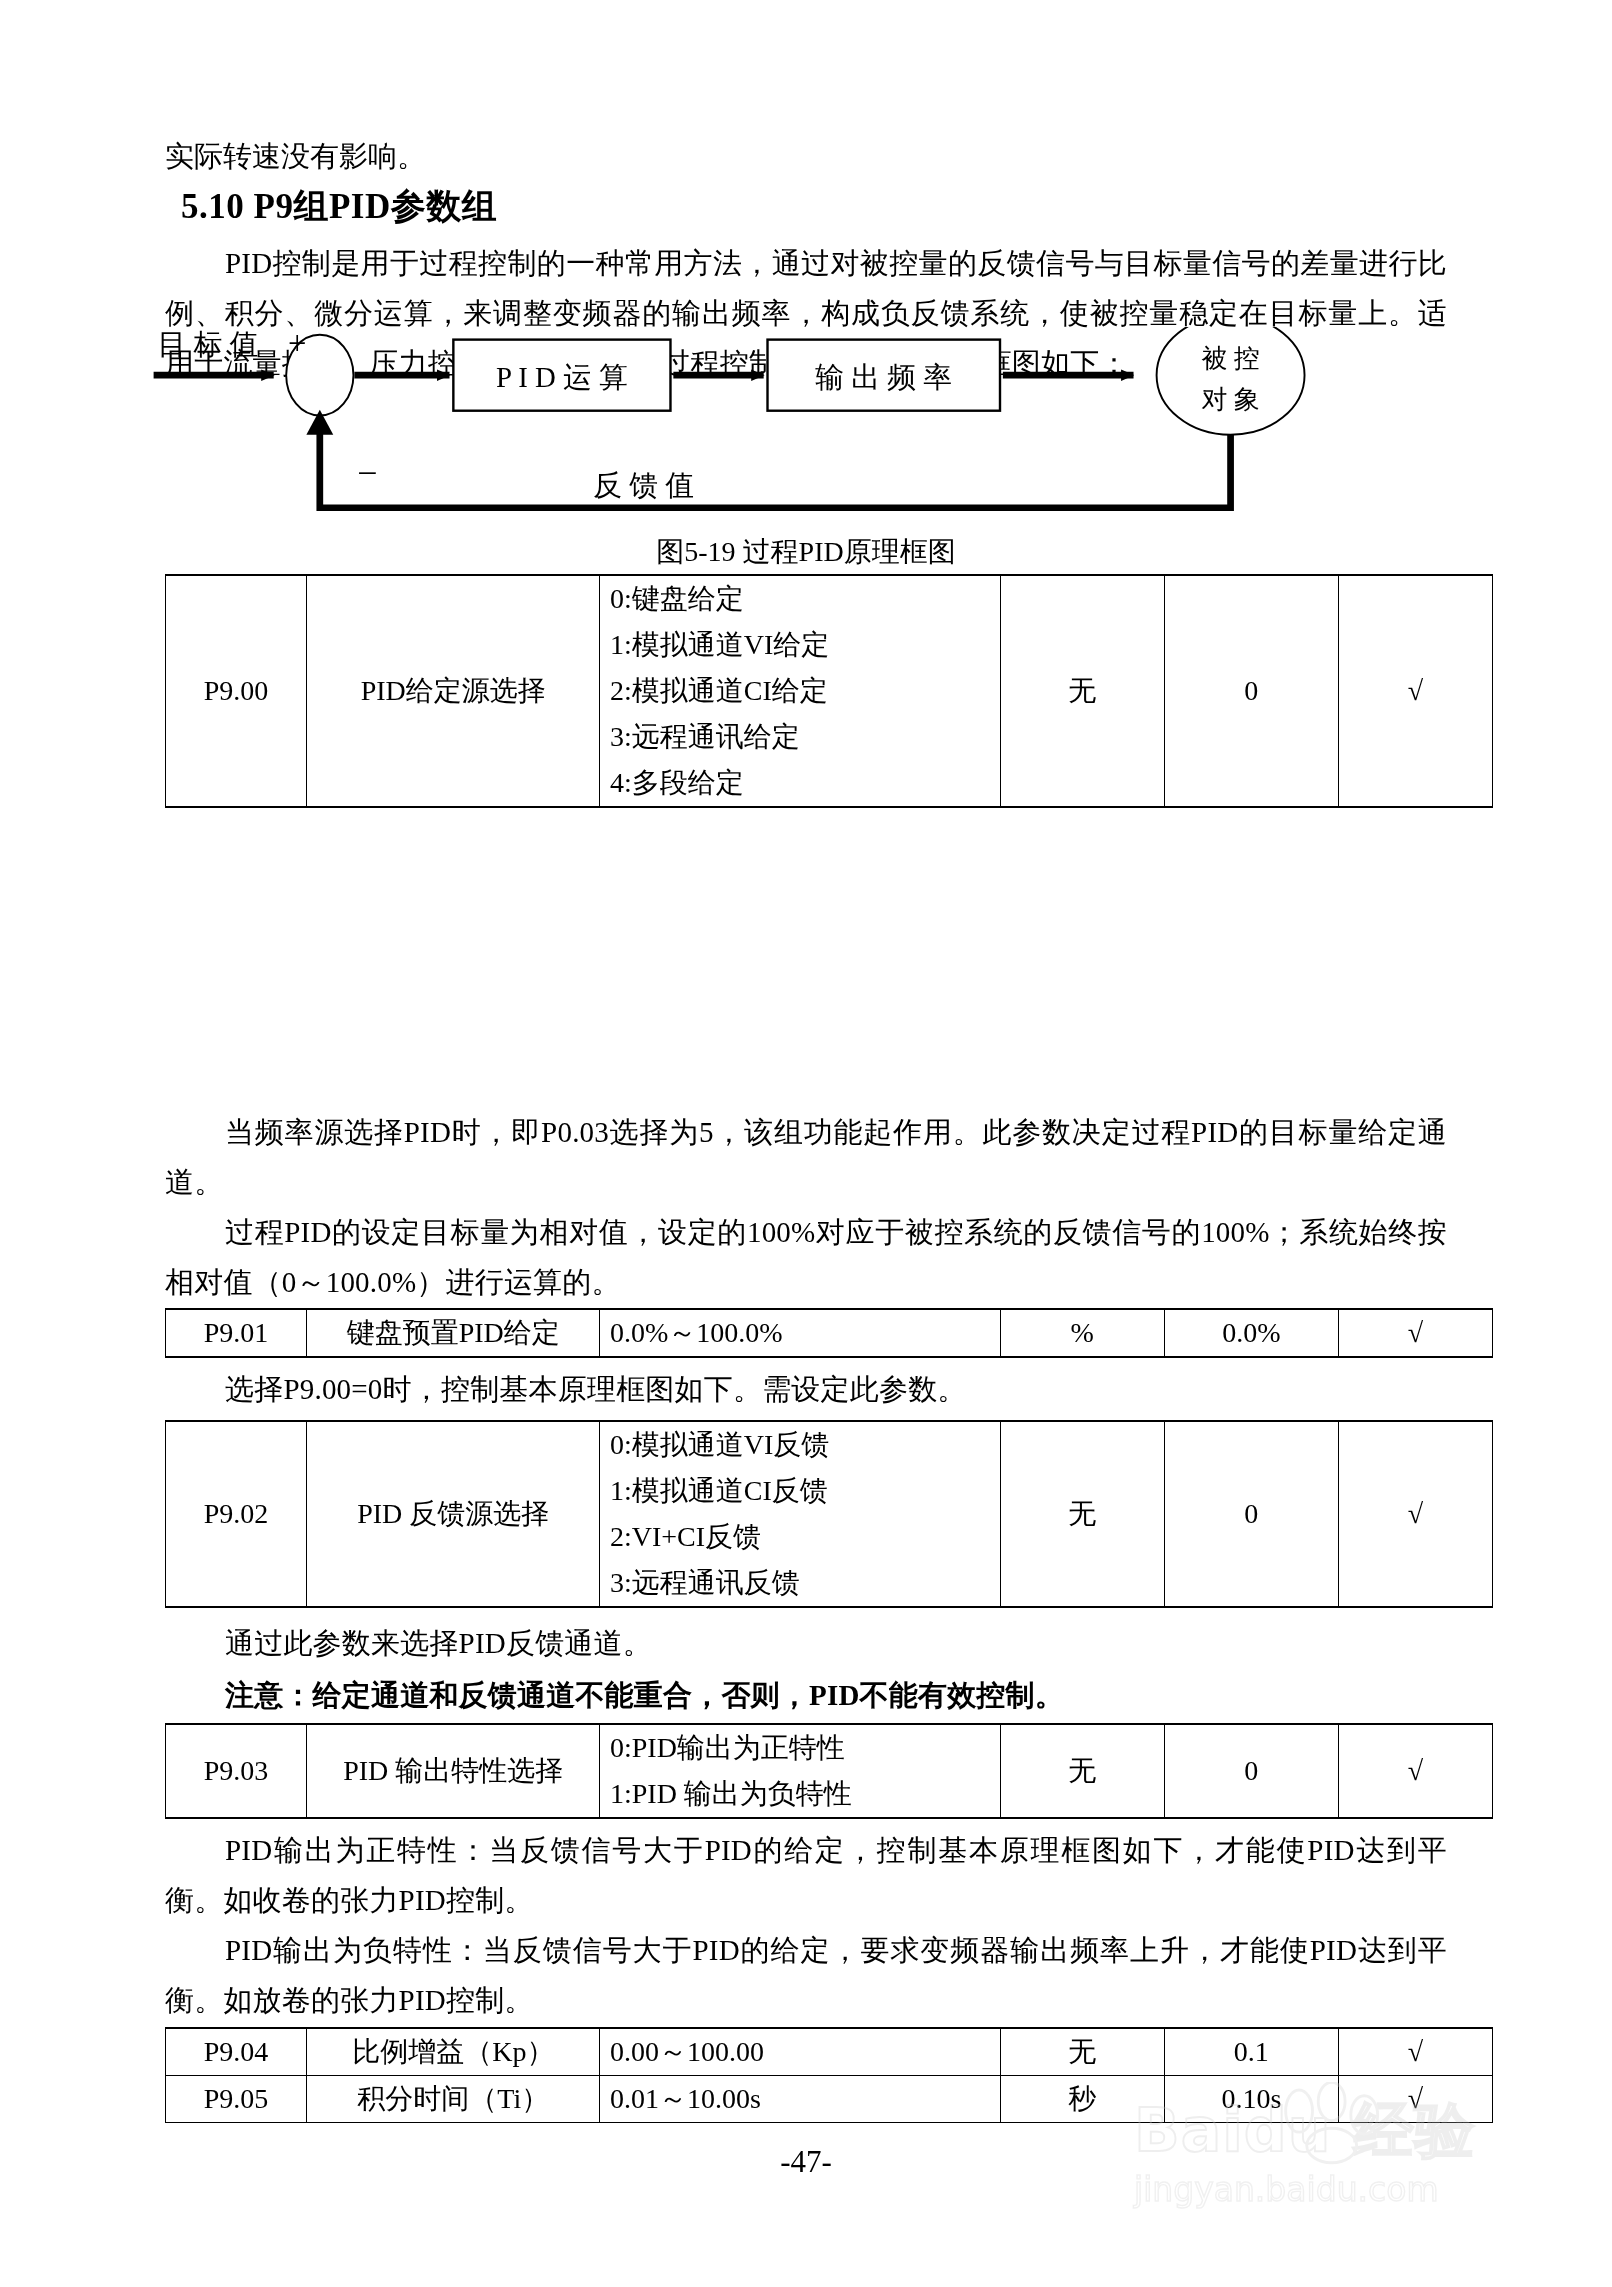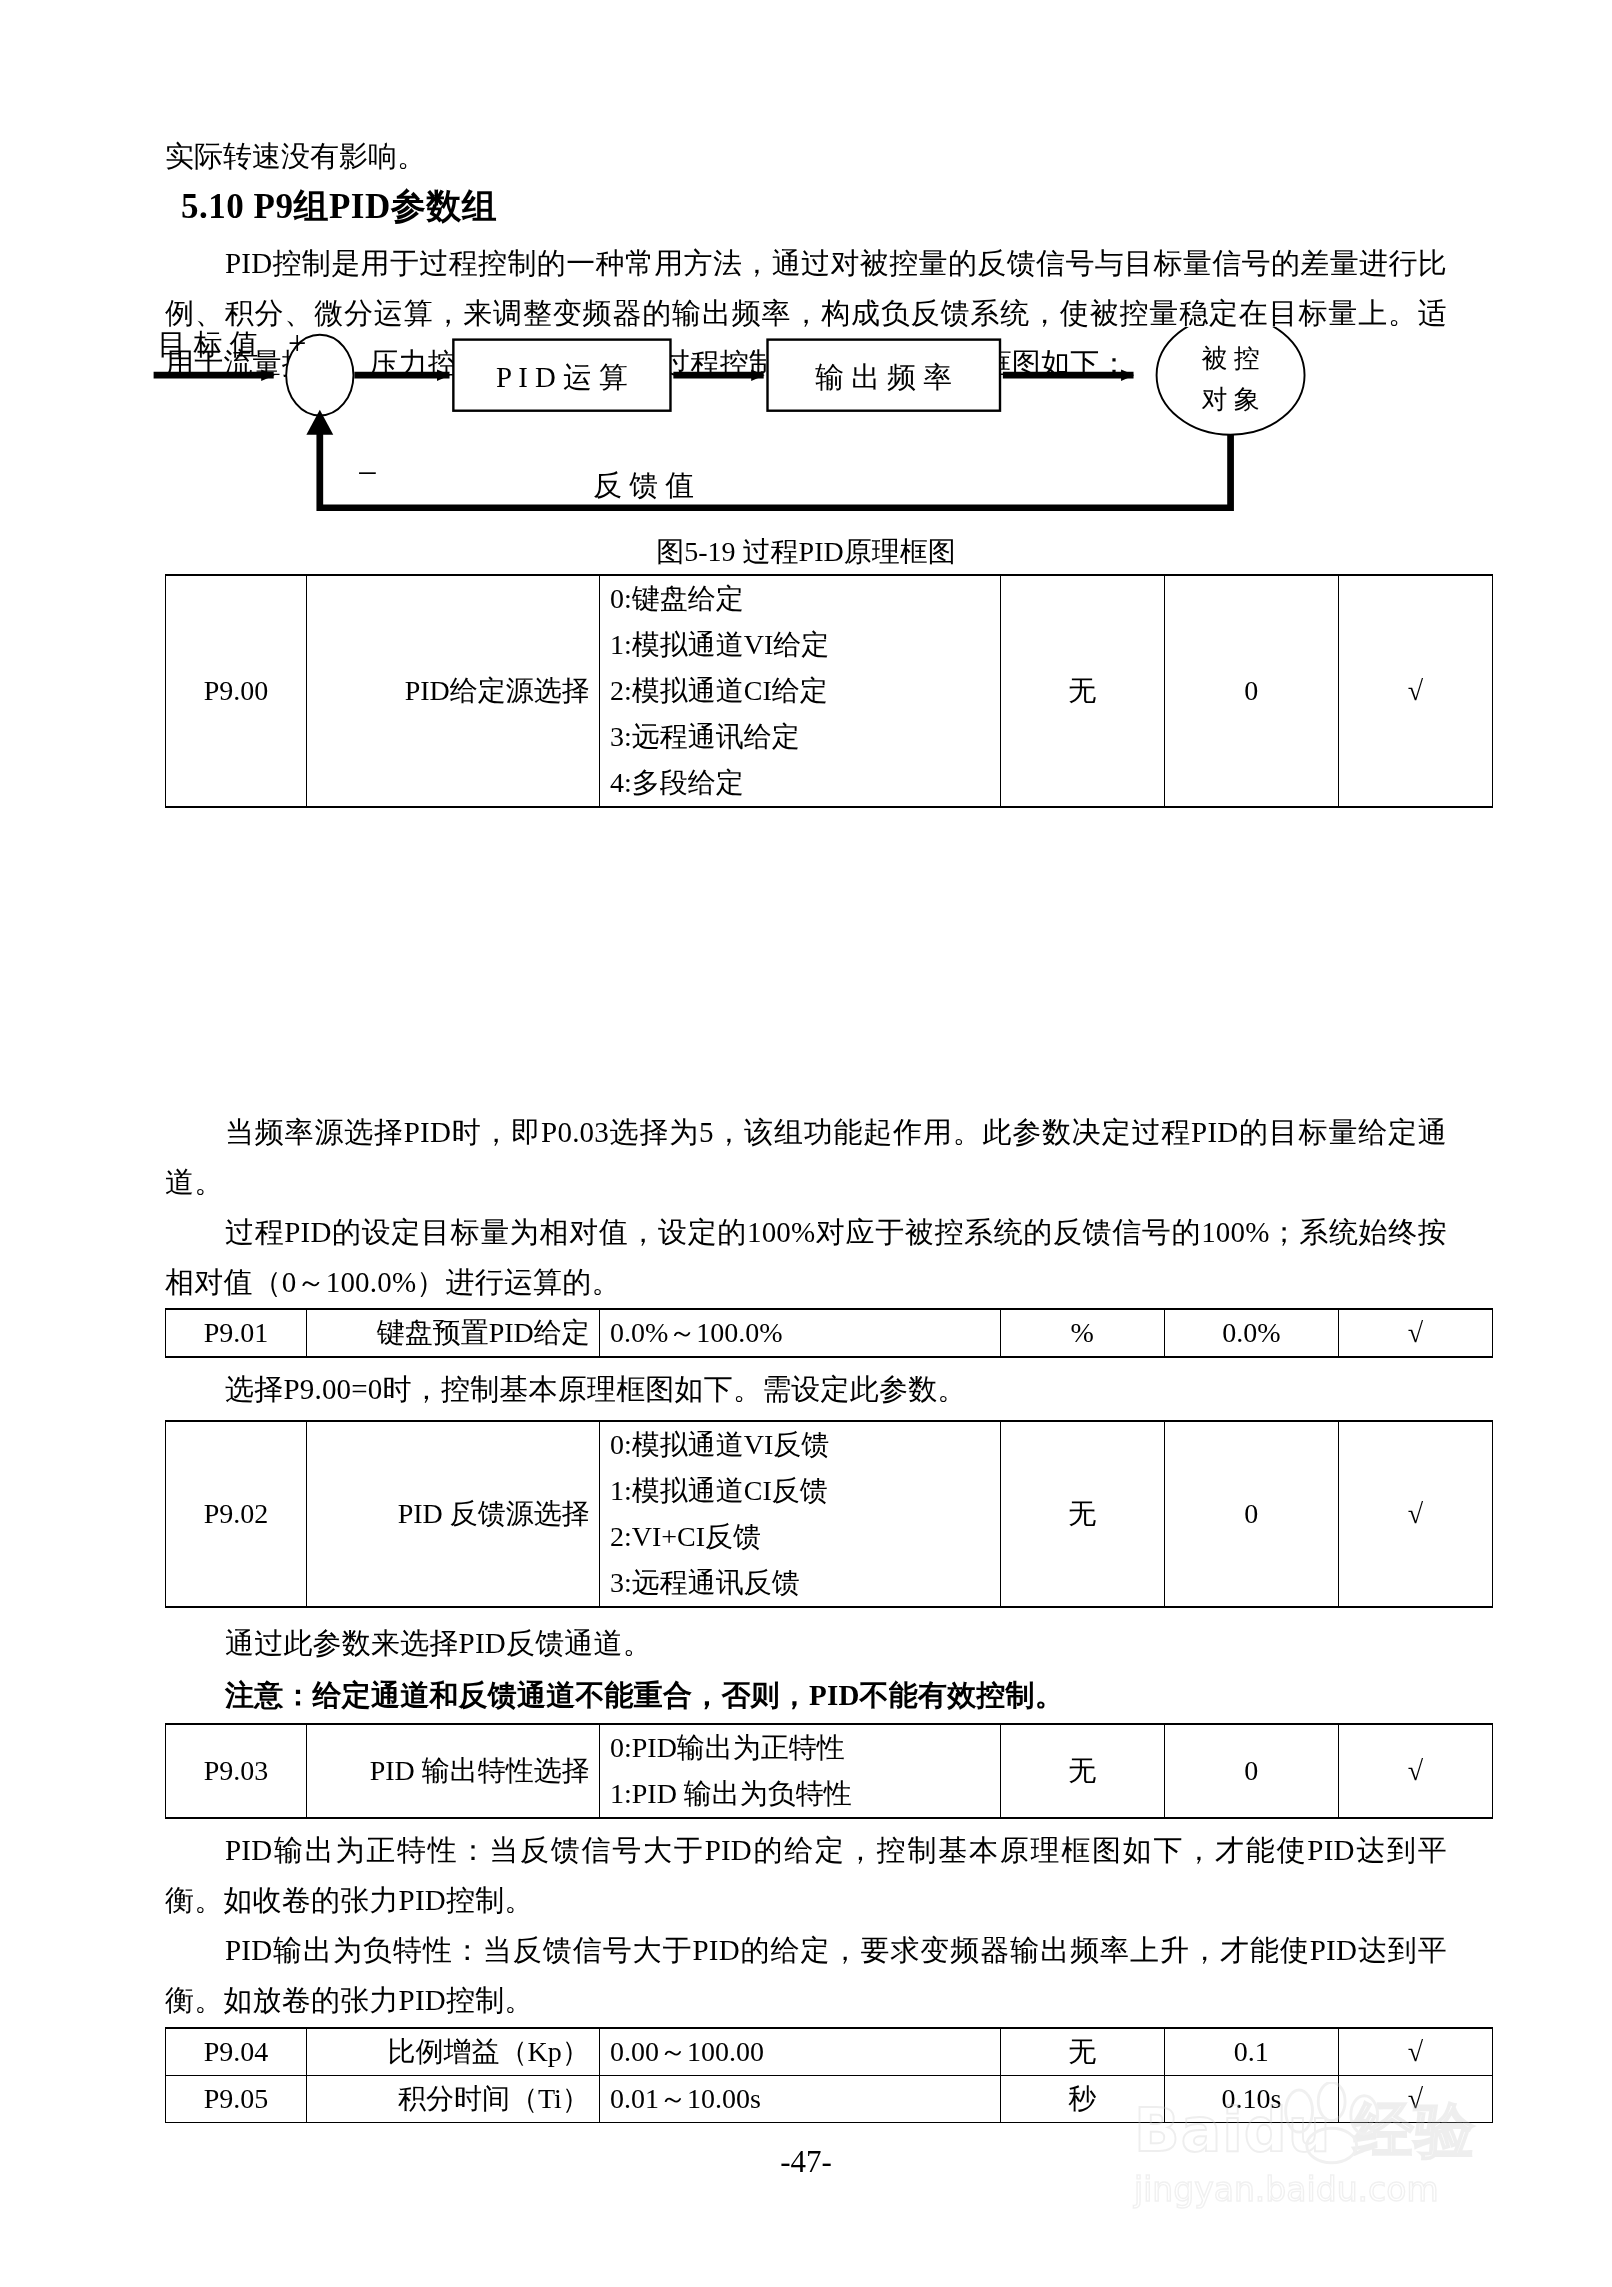--- a/index.html
+++ b/index.html
@@ -87,21 +87,21 @@
   }
   table.ptab td {
     border: 1px solid #000;
     padding: 0 9.6px;
     vertical-align: middle;
     line-height: 46px;
   }
   table.ptab .outer-top { border-top: 2.9px solid #000; }
   table.ptab .outer-bot { border-bottom: 2.9px solid #000; }
   .c-code   { width: 121px; text-align: center; }
-  .c-name   { width: 273px; text-align: right; }
+  .c-name   { width: 273px; text-align: center; }
   .c-range  { width: 380px; text-align: left; padding-left: 17.3px; }
   .c-unit   { width: 144px; text-align: center; }
   .c-def    { width: 154px; text-align: center; }
   .c-chg    { width: 134px; text-align: center; }
   .opts div { line-height: 46px; white-space: nowrap; }
 
   .tab-wrap { position: absolute; left: 165px; }
 
   .note-bold { font-weight: bold; }
 

